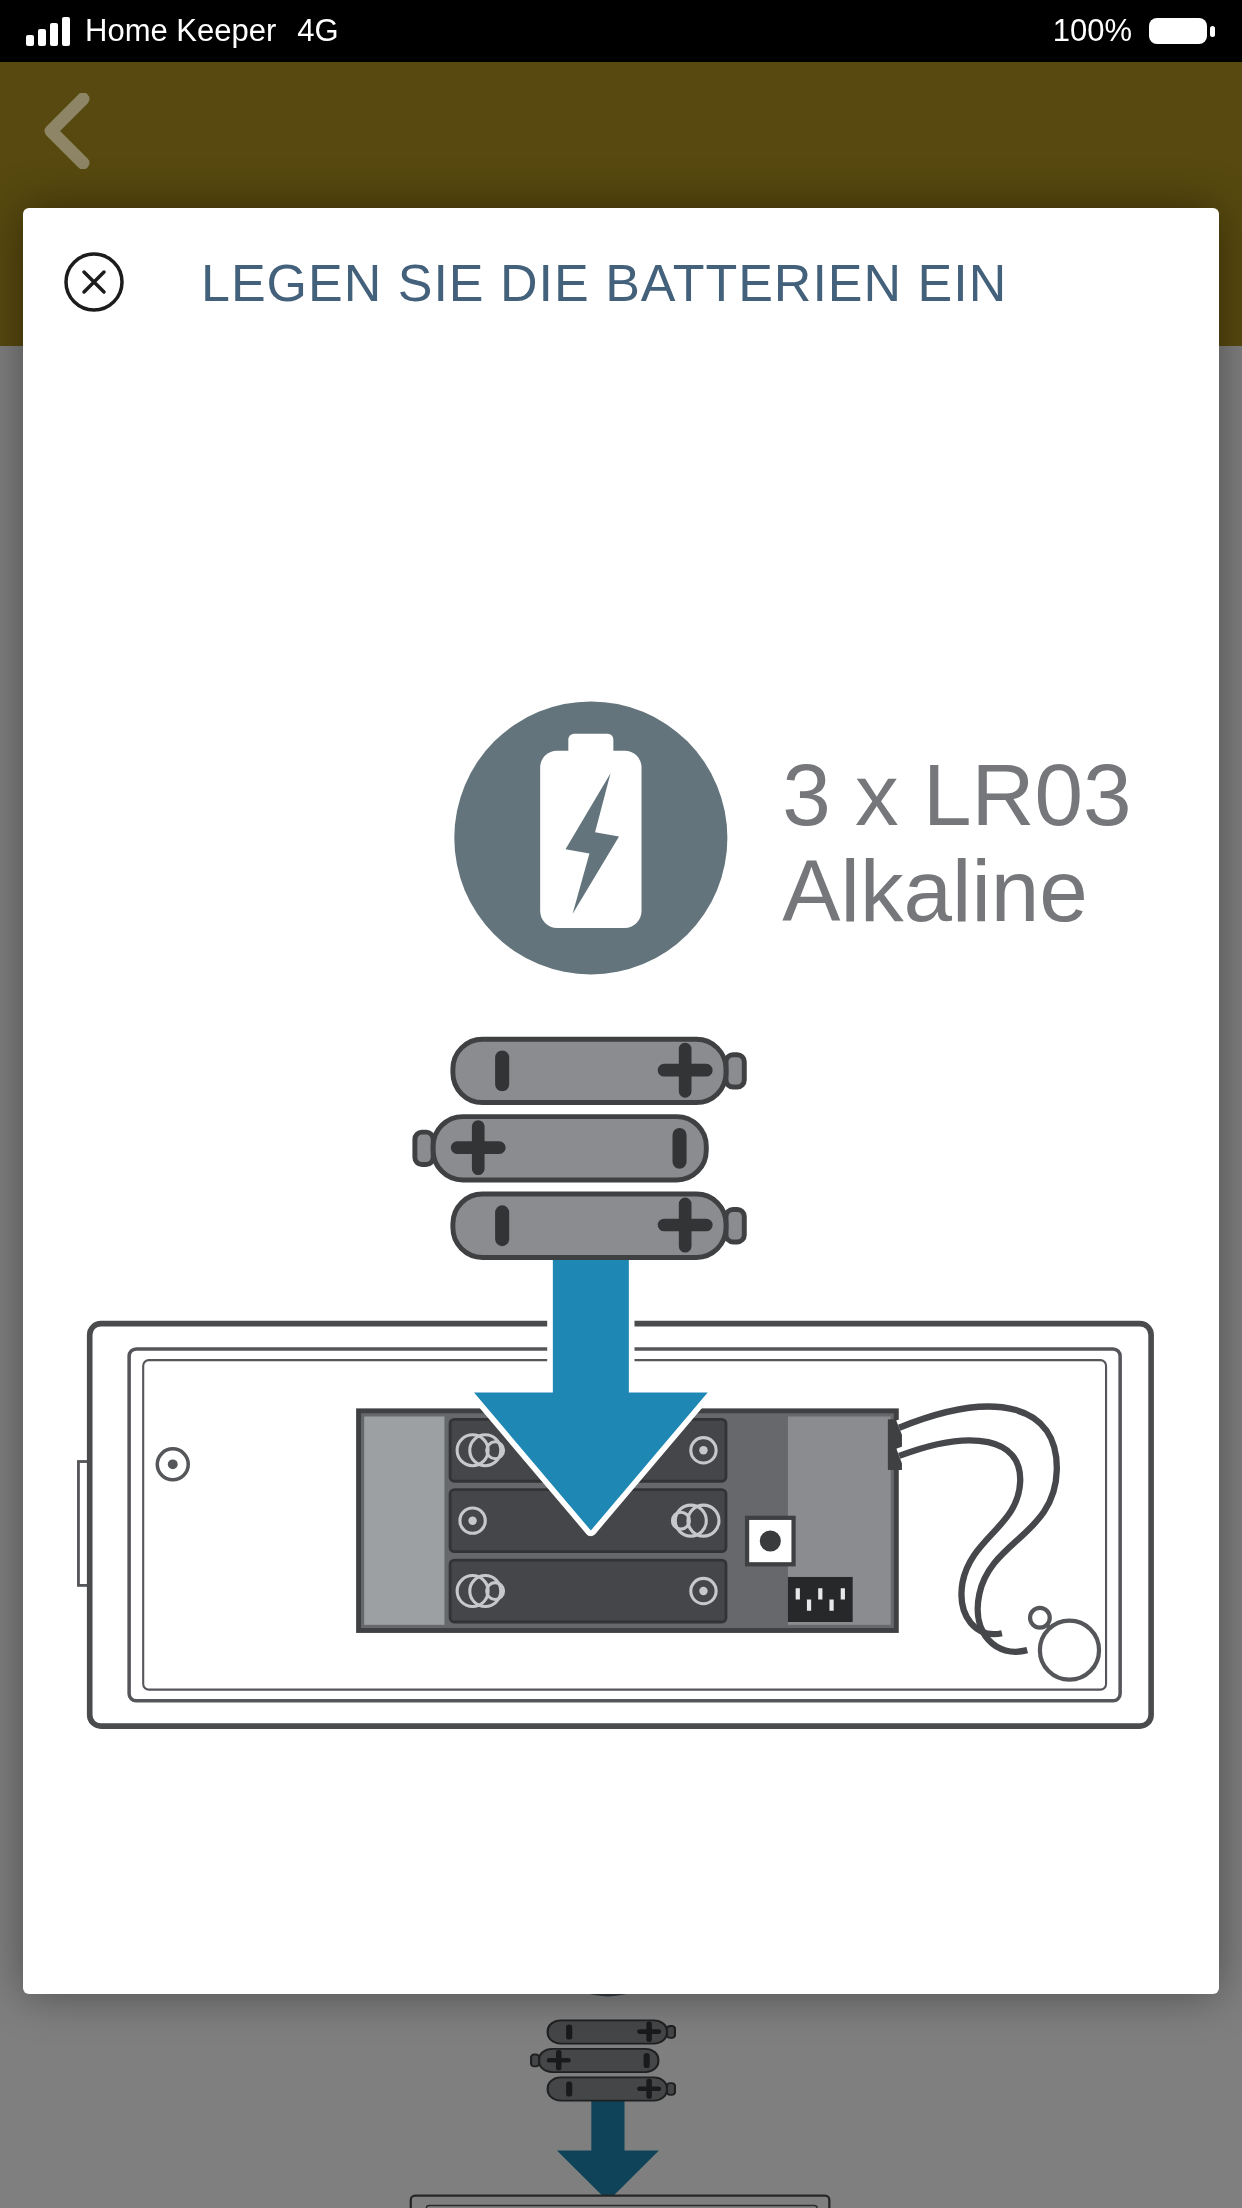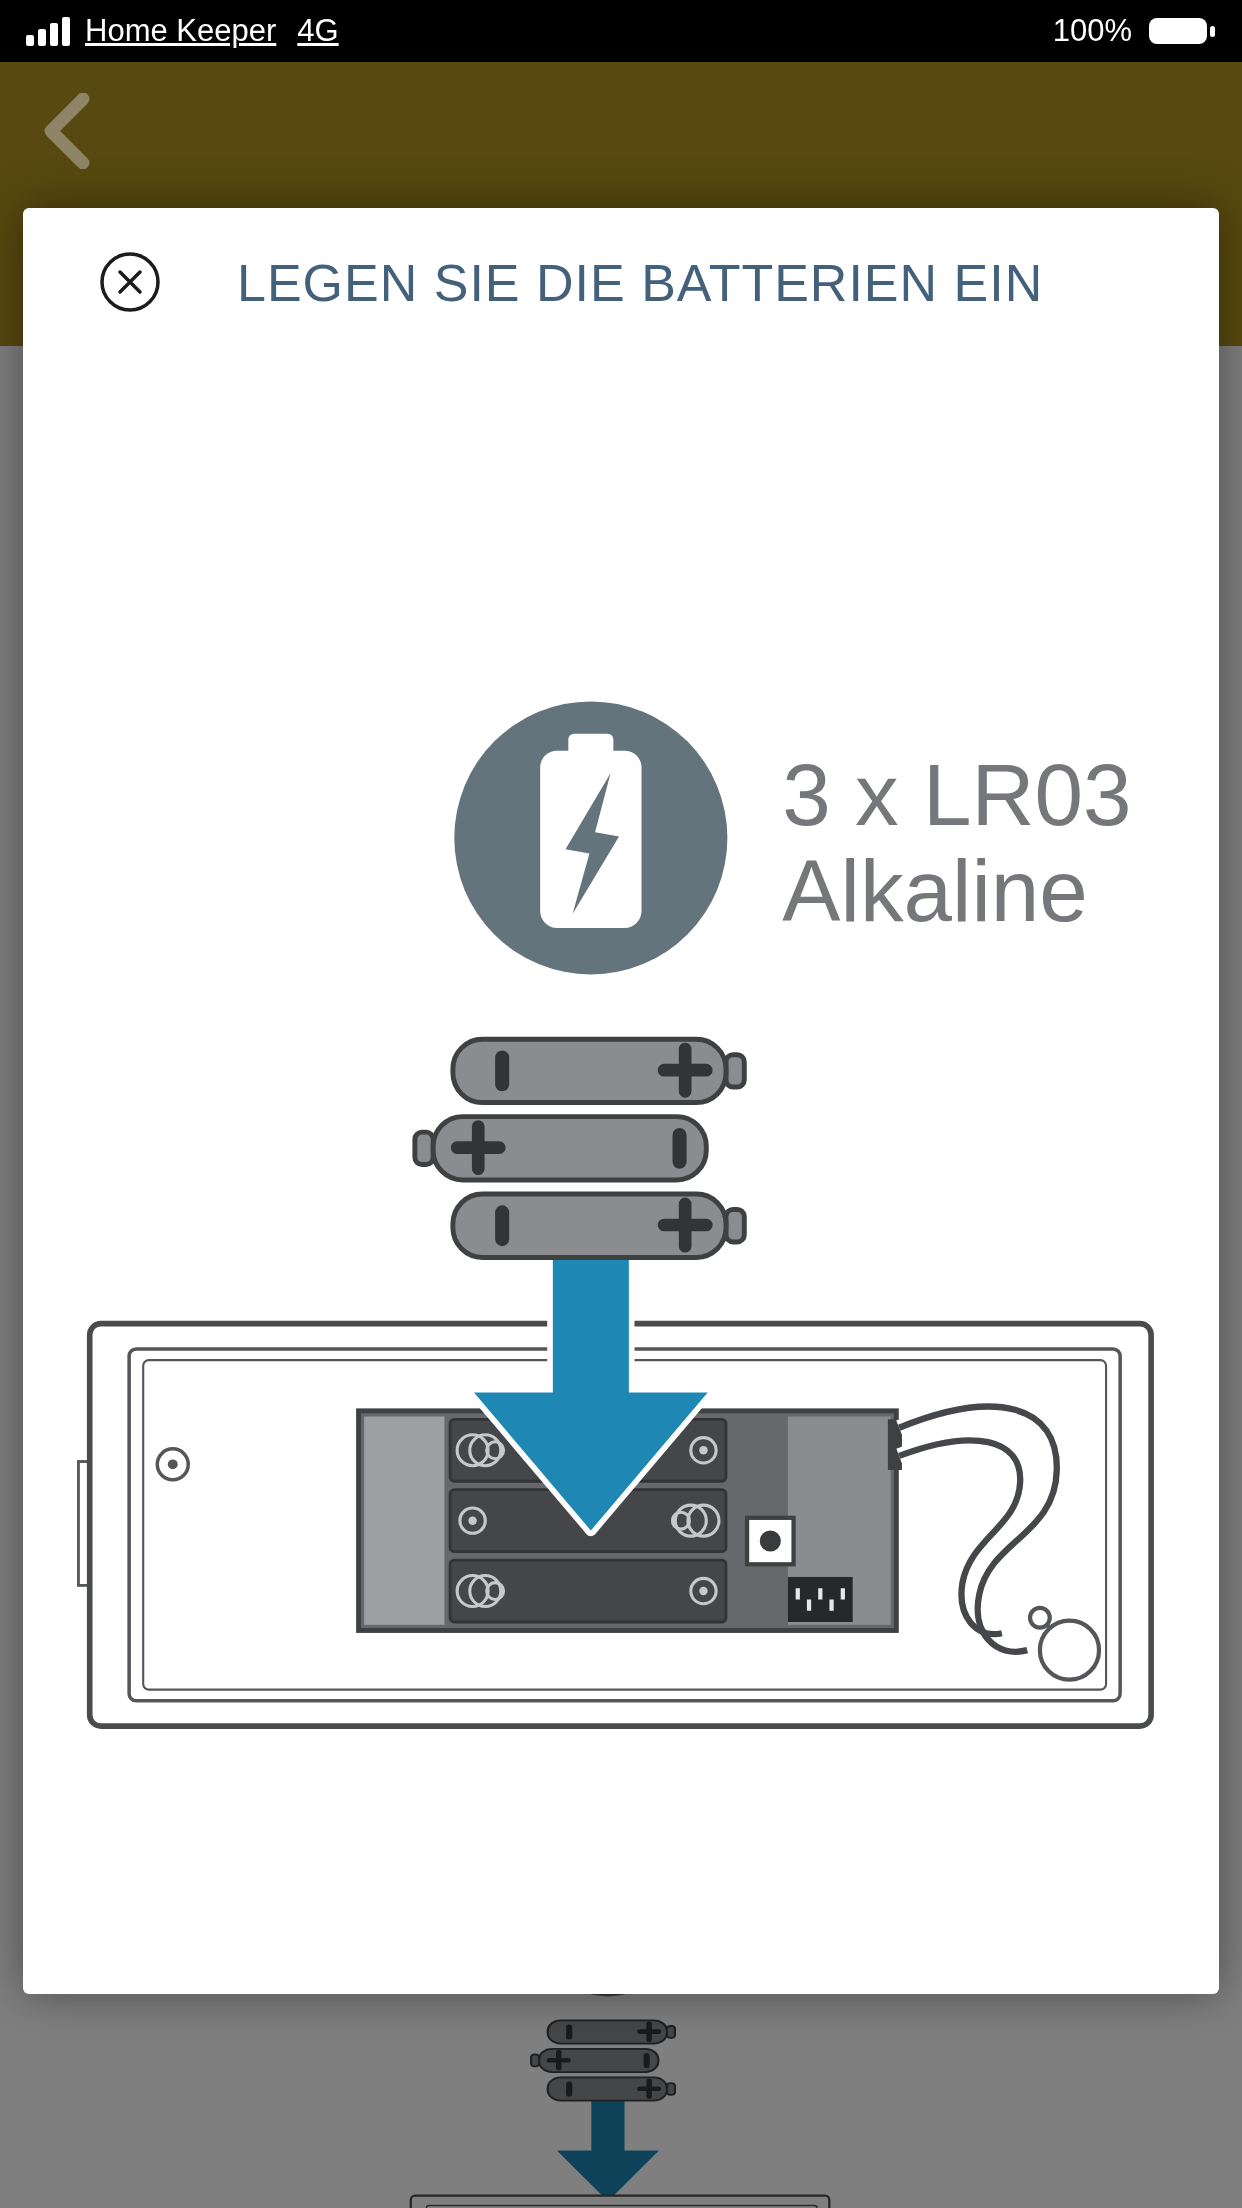--- a/index.html
+++ b/index.html
@@ -16,21 +16,21 @@
     position:relative;
     background:#000;
     font-family:"Liberation Sans","DejaVu Sans",sans-serif;
   }
   
   .status-bar{
     position:absolute;top:0;left:0;width:1242px;height:62px;
     background:#000;color:#fff;display:flex;align-items:center;
     padding:0 26px;z-index:60;
   }
-  .sb-left{display:flex;align-items:center;gap:13px;text-decoration:underline;}
+  .sb-left{display:flex;align-items:center;gap:13px;}
   .sb-carrier{font-size:31px;}
   .sb-network{font-size:31px;margin-left:8px;}
   .sb-time{position:absolute;left:0;right:0;text-align:center;font-size:31px;font-weight:700;}
   .sb-right{margin-left:auto;display:flex;align-items:center;gap:16px;z-index:2;}
   .sb-batt-pct{font-size:31px;}
   
   .app-header{
     position:absolute;top:62px;left:0;width:1242px;height:284px;
     background:var(--header-bg);z-index:4;
   }
@@ -46,21 +46,20 @@
   .clone-svg{position:absolute;z-index:2;}
   .dim-overlay{
     position:absolute;top:346px;left:0;width:1242px;height:1862px;
     background:rgba(0,0,0,0.5);z-index:3;
   }
   
   .modal{
     position:absolute;left:23px;top:208px;width:1196px;height:1786px;
     background:#fff;border-radius:6px;z-index:40;
     box-shadow:0 0 46px rgba(0,0,0,0.4);
-    padding-left:36px;
   }
   .modal-header{position:relative;height:150px;}
   .close-button{
     position:absolute;left:40px;top:43px;width:62px;height:62px;
     background:none;border:none;cursor:pointer;padding:0;
   }
   .modal-title{
     position:absolute;left:178px;top:46px;right:30px;
     font-size:52px;line-height:58px;letter-spacing:1px;
     color:var(--title-text);white-space:nowrap;overflow:hidden;

